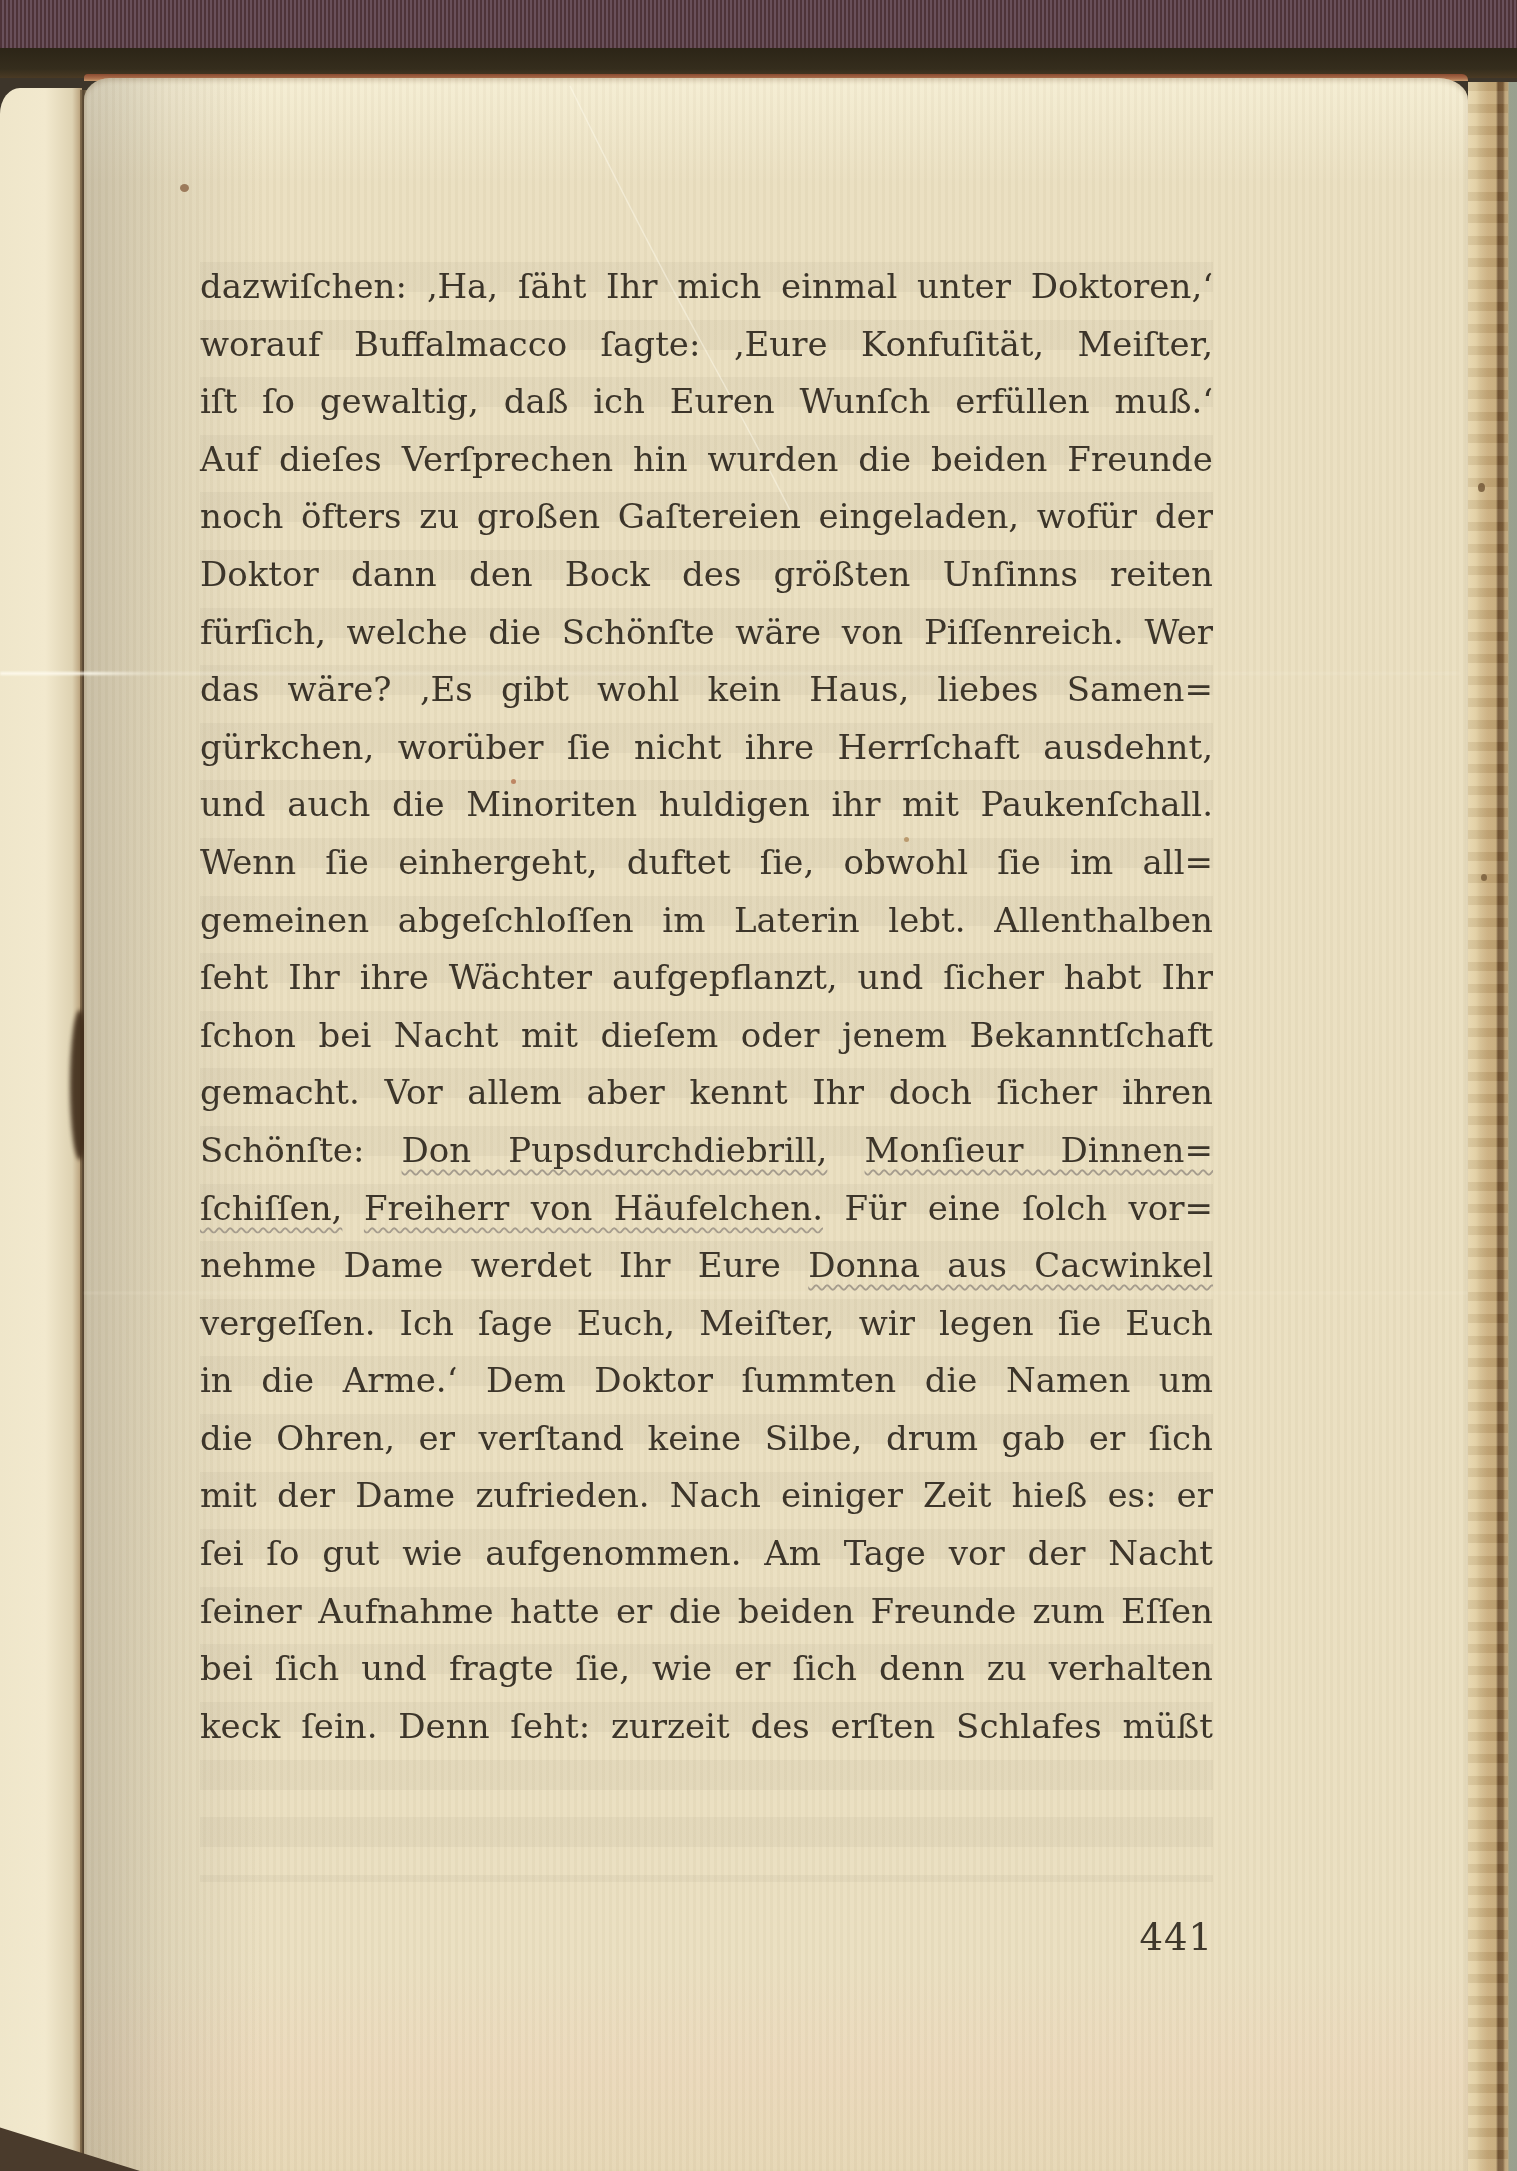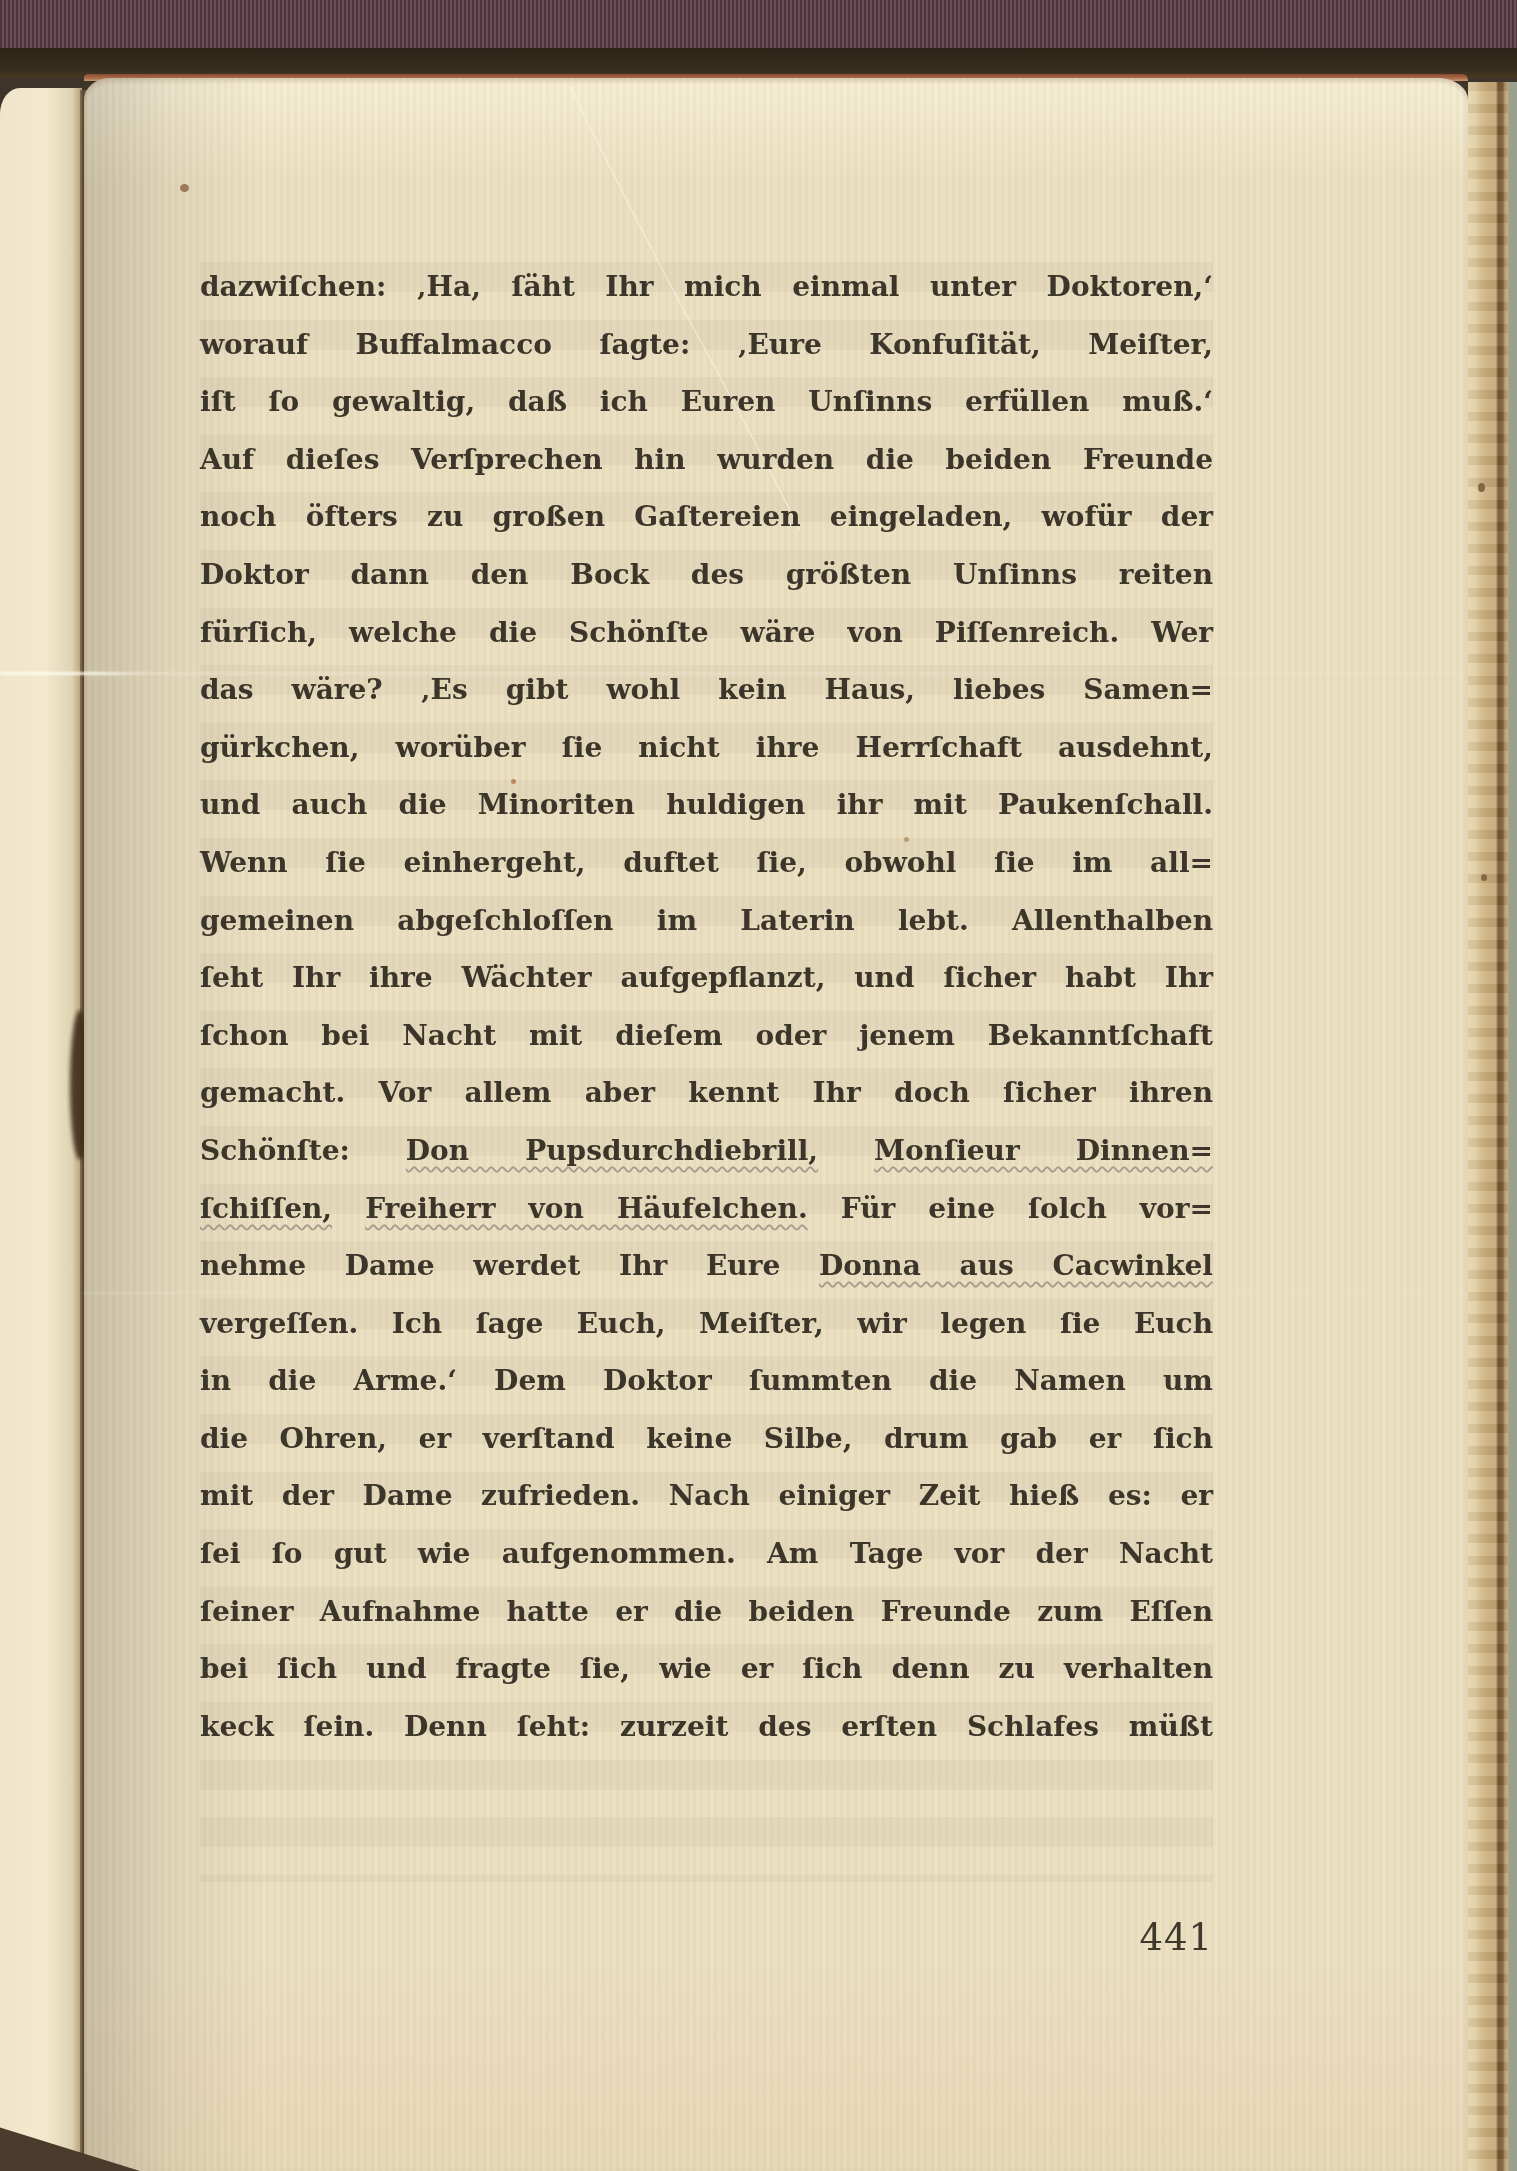--- a/index.html
+++ b/index.html
@@ -90,21 +90,21 @@
   .scratch-svg{position:absolute;left:0;top:0;pointer-events:none;}
   .speck{position:absolute;border-radius:50%;}
   .speck-a{left:180px;top:184px;width:9px;height:8px;background:#8f6b4b;opacity:.85;}
   .speck-b{left:511px;top:779px;width:5px;height:5px;background:#b4724e;opacity:.8;}
   .speck-c{left:904px;top:837px;width:5px;height:5px;background:#a9804f;opacity:.7;}
   .speck-d{left:1478px;top:483px;width:7px;height:9px;background:#6f5434;opacity:.8;}
   .speck-e{left:1481px;top:874px;width:6px;height:7px;background:#6f5434;opacity:.75;}
   
   .page-text{
     position:absolute;left:200px;top:258px;width:1013px;
-    font-size:28px;font-weight:bold;line-height:57.6px;color:#3c352a;
+    font-size:34px;font-weight:normal;line-height:57.6px;color:#3c352a;
     text-rendering:optimizeLegibility;
   }
   .text-line{
     text-align:justify;text-align-last:justify;
     height:57.6px;white-space:normal;
   }
   .pencil-underline{
     text-decoration-line:underline;
     text-decoration-style:wavy;
     text-decoration-color:#a59c8d;
@@ -145,21 +145,21 @@
 <div class="speck speck-b"></div>
 <div class="speck speck-c"></div>
 <div class="speck speck-d"></div>
 <div class="speck speck-e"></div>
 
 <div class="bottom-left-shadow"></div>
 
 <div class="page-text">
     <div class="text-line"><span>dazwiſchen: ‚Ha, ſäht Ihr mich einmal unter Doktoren,‘</span></div>
     <div class="text-line"><span>worauf Buffalmacco ſagte: ‚Eure Konfuſität, Meiſter,</span></div>
-    <div class="text-line"><span>iſt ſo gewaltig, daß ich Euren Unſinns erfüllen muß.‘</span></div>
+    <div class="text-line"><span>iſt ſo gewaltig, daß ich Euren Wunſch erfüllen muß.‘</span></div>
     <div class="text-line"><span>Auf dieſes Verſprechen hin wurden die beiden Freunde</span></div>
     <div class="text-line"><span>noch öfters zu großen Gaſtereien eingeladen, wofür der</span></div>
     <div class="text-line"><span>Doktor dann den Bock des größten Unſinns reiten</span></div>
     <div class="text-line"><span>fürſich, welche die Schönſte wäre von Piſſenreich. Wer</span></div>
     <div class="text-line"><span>das wäre? ‚Es gibt wohl kein Haus, liebes Samen=</span></div>
     <div class="text-line"><span>gürkchen, worüber ſie nicht ihre Herrſchaft ausdehnt,</span></div>
     <div class="text-line"><span>und auch die Minoriten huldigen ihr mit Paukenſchall.</span></div>
     <div class="text-line"><span>Wenn ſie einhergeht, duftet ſie, obwohl ſie im all=</span></div>
     <div class="text-line"><span>gemeinen abgeſchloſſen im Laterin lebt. Allenthalben</span></div>
     <div class="text-line"><span>ſeht Ihr ihre Wächter aufgepflanzt, und ſicher habt Ihr</span></div>

